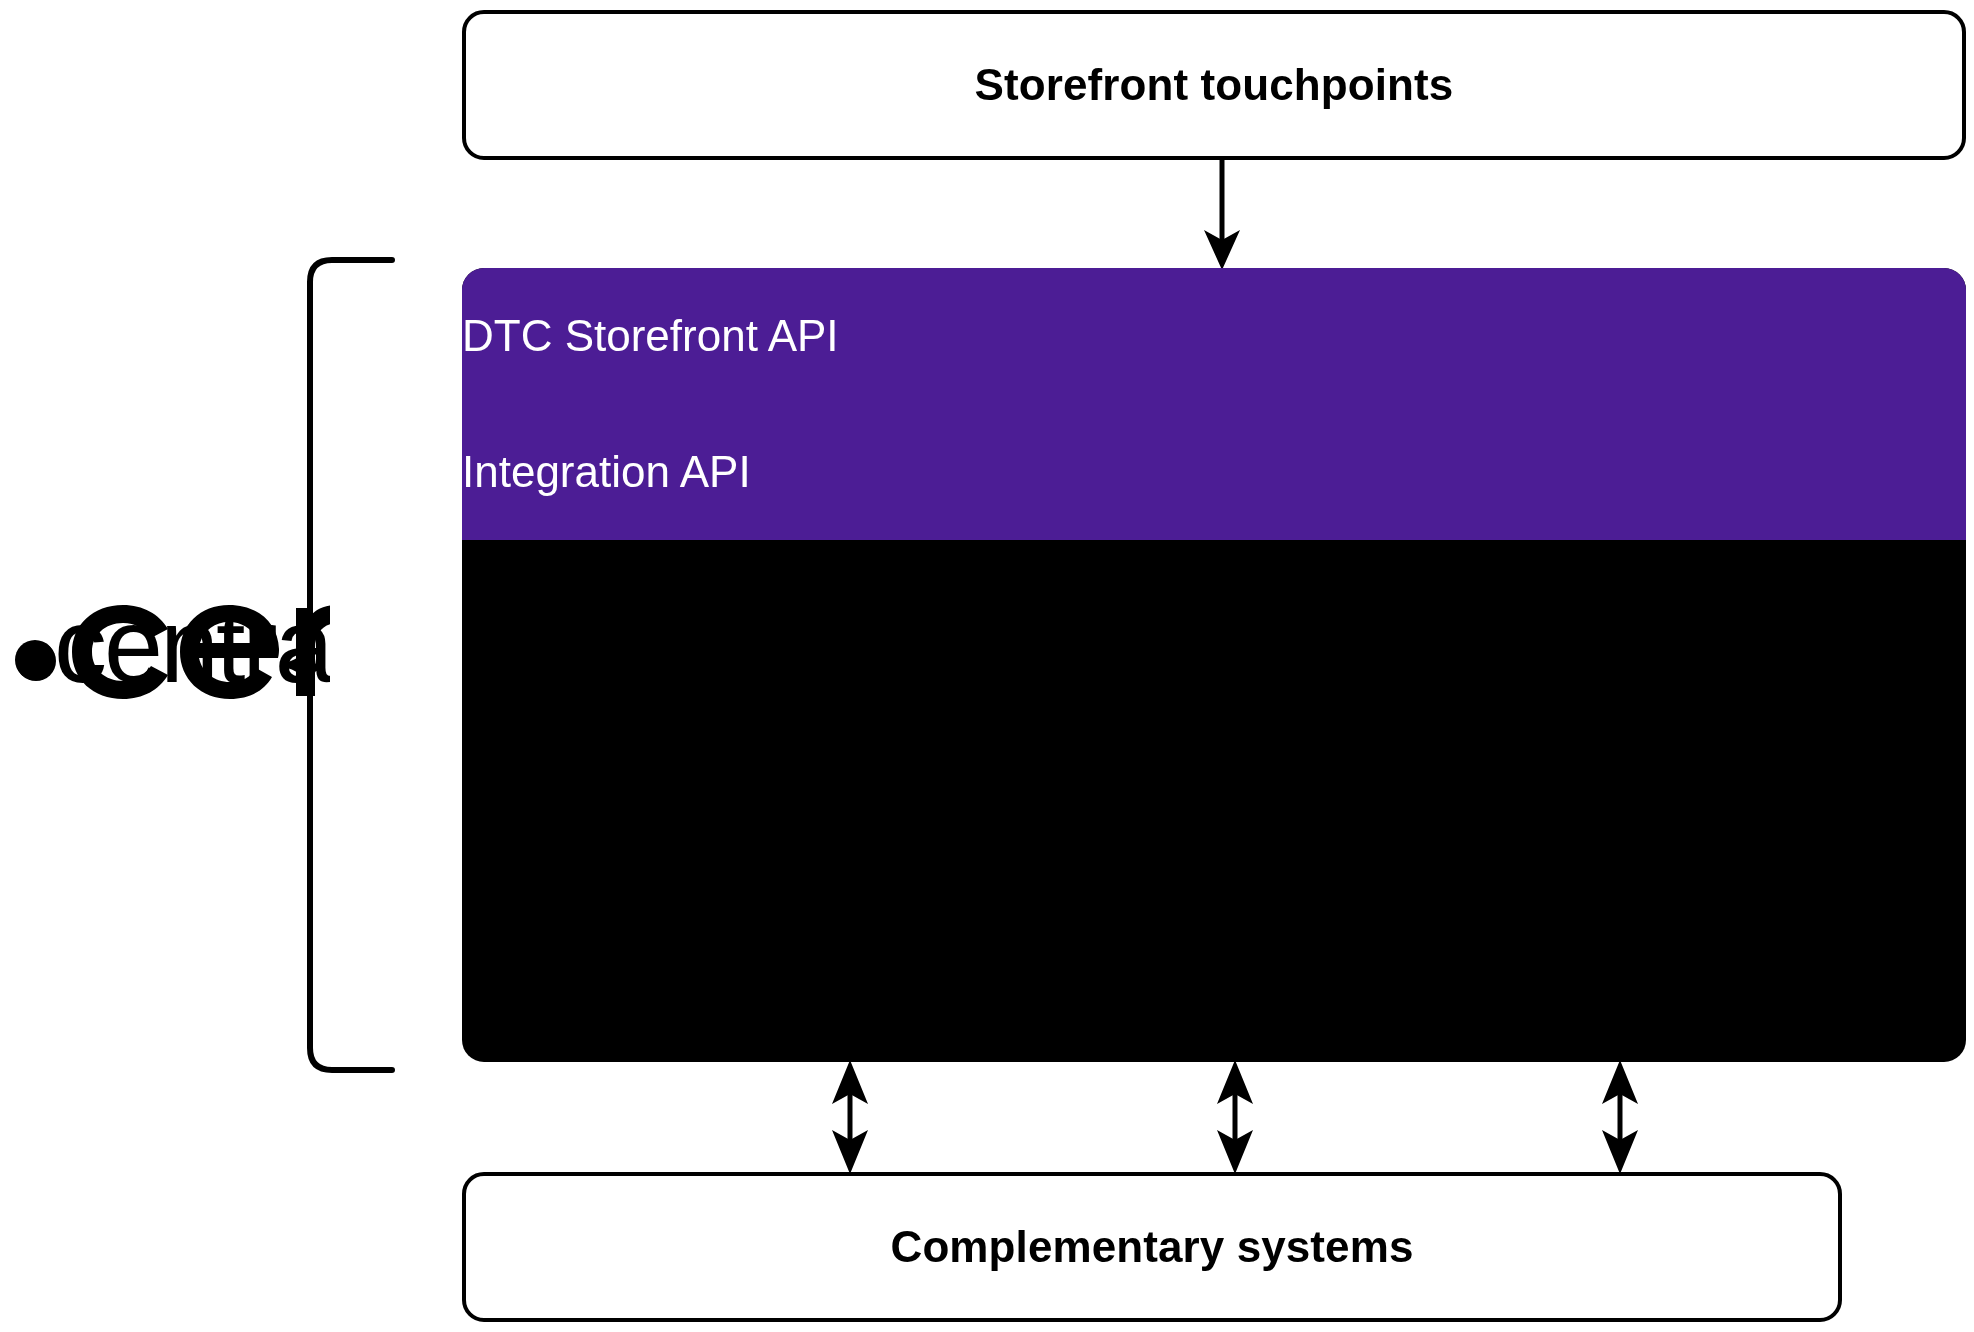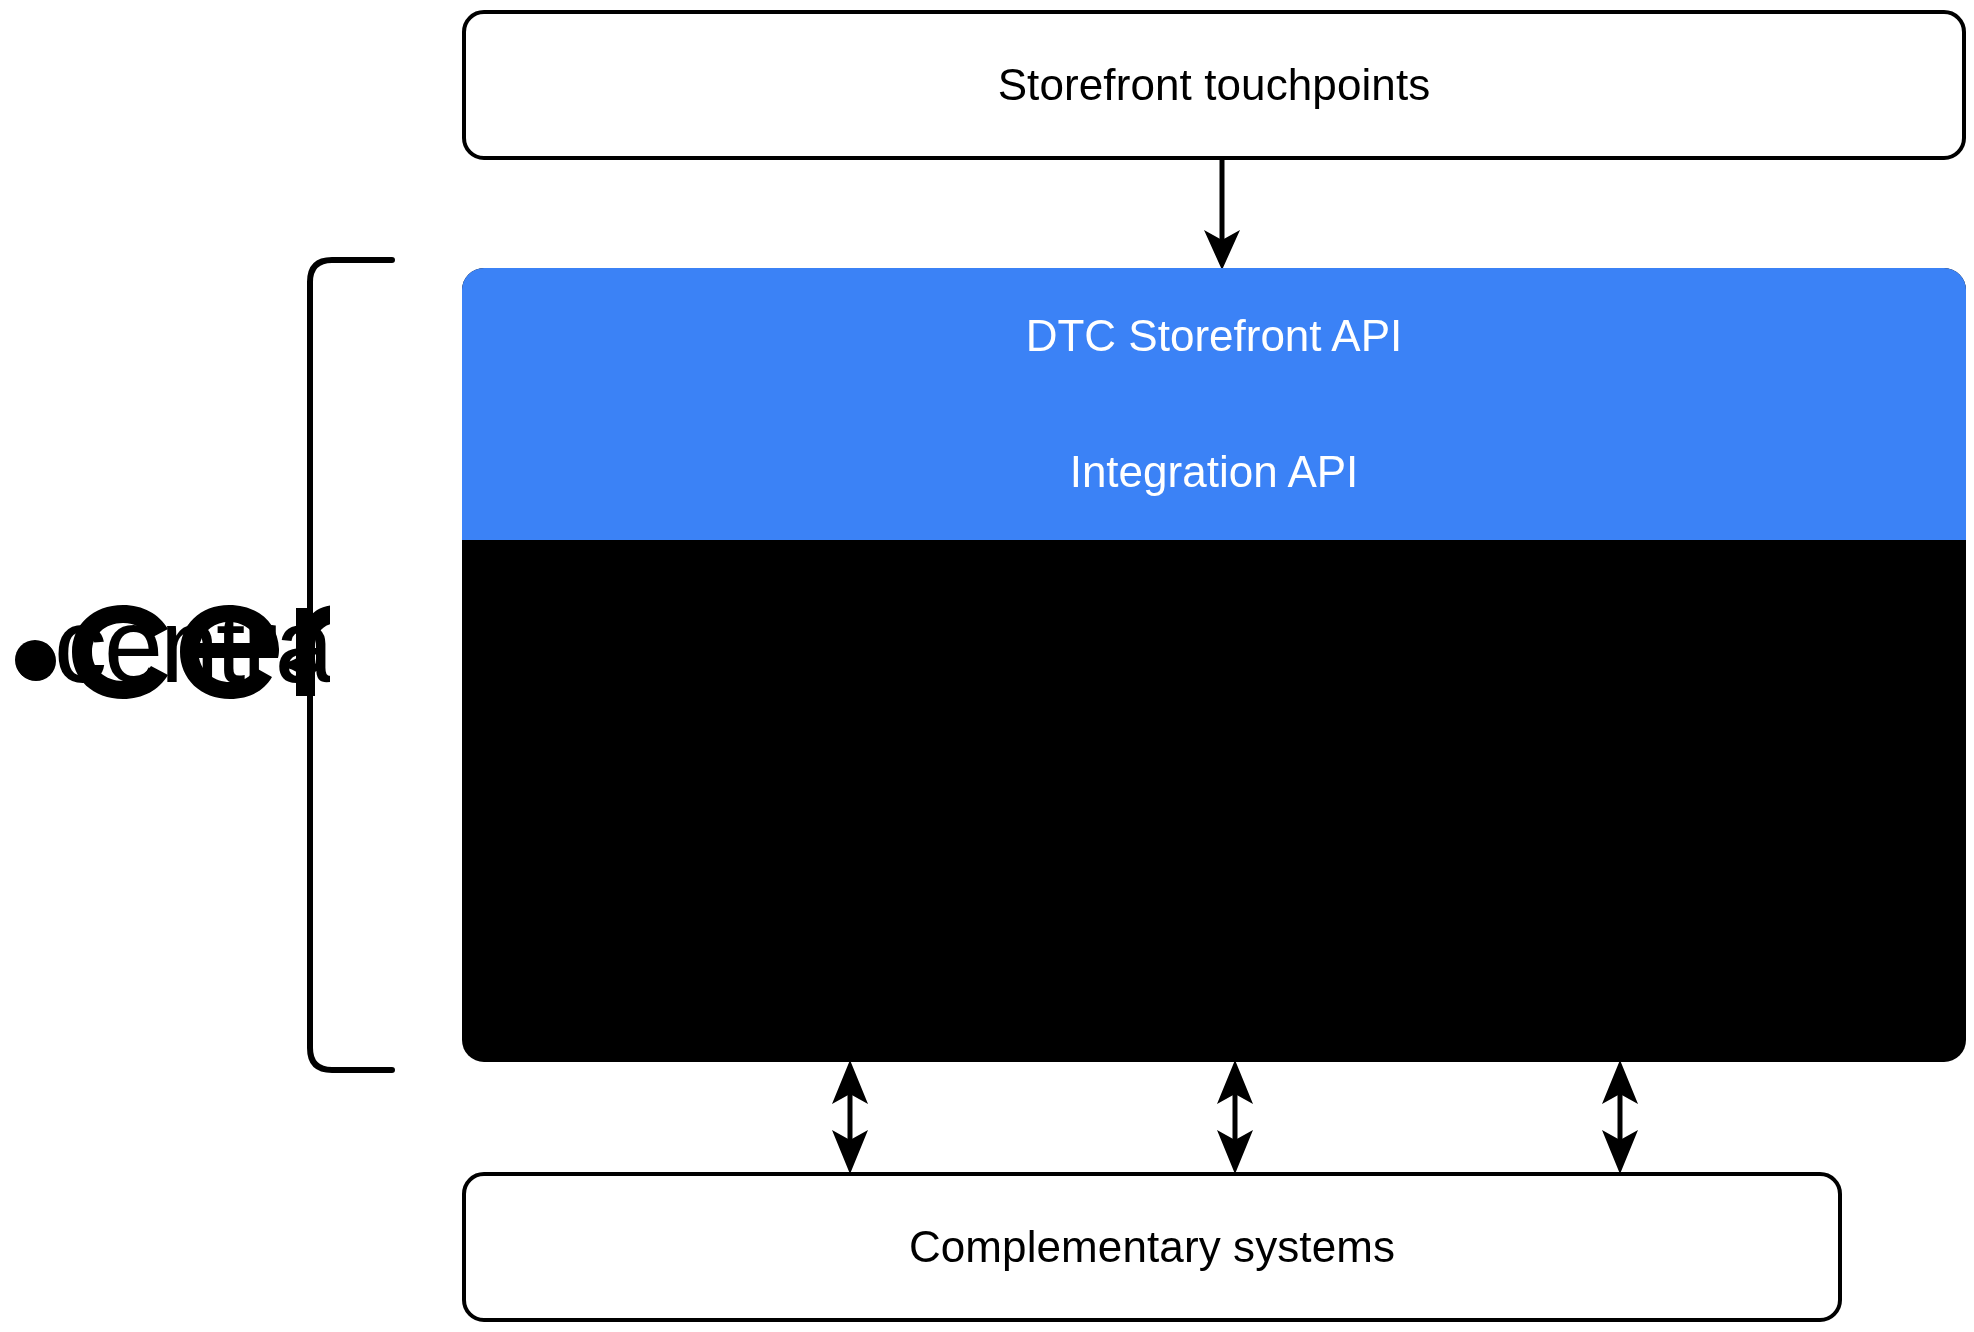--- a/index.html
+++ b/index.html
@@ -41,20 +41,21 @@
   
   .obox {
     position: absolute;
     box-sizing: border-box;
     background: #ffffff;
     border: 4px solid #000000;
     border-radius: 22px;
     display: flex;
     align-items: center;
     justify-content: center;
+    font-weight: bold;
   }
   .obox .obox-label {
     font-size: 44px;
     color: #000000;
     line-height: 1;
     letter-spacing: 0.1px;
     white-space: nowrap;
   }
 
   #box-touchpoints {
@@ -82,22 +83,22 @@
     border-radius: 22px;
     overflow: hidden;
     display: flex;
     flex-direction: column;
   }
   .api-band {
     flex: 0 0 auto;
     height: 136px;
     display: flex;
     align-items: center;
-    justify-content: center;
-    background: #3b82f6;
+    justify-content: flex-start;
+    background: #4c1d95;
   }
   .api-band .band-label {
     font-size: 44px;
     color: #ffffff;
     line-height: 1;
     white-space: nowrap;
   }
   #core-area {
     flex: 1 1 auto;
     background: #ffffff;

